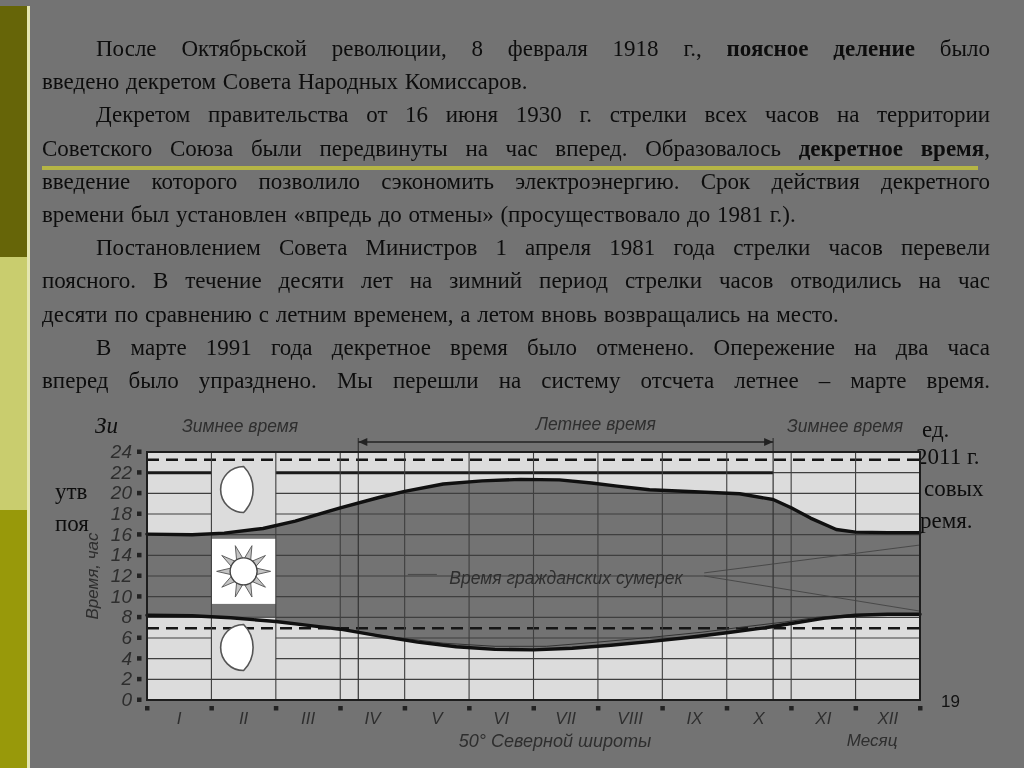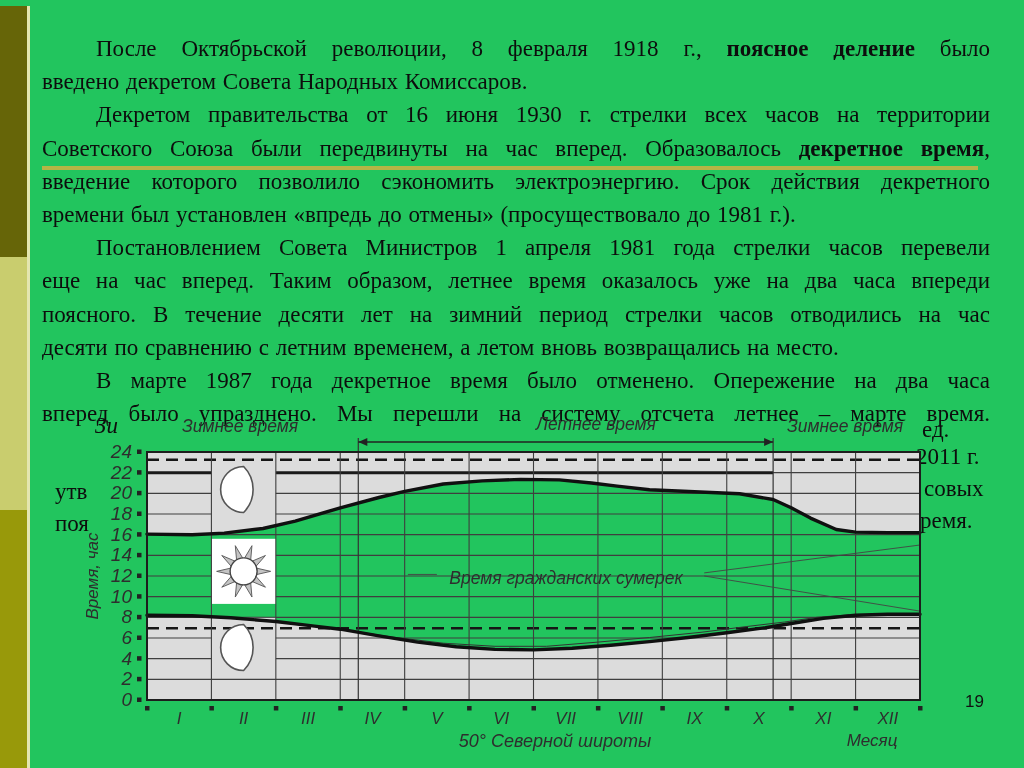--- a/index.html
+++ b/index.html
@@ -1,30 +1,30 @@
 <!DOCTYPE html>
 <html><head>
 <meta charset="utf-8">
 <style>
   html,body{margin:0;padding:0;background:#fff;}
-  #slide{position:relative;width:1024px;height:768px;background:#22c55e;overflow:hidden;
+  #slide{position:relative;width:1024px;height:768px;background:#737373;overflow:hidden;
          font-family:"Liberation Serif",serif;}
   
   .band{position:absolute;left:0;width:27px;}
   .band-hl{position:absolute;left:27px;width:3px;}
   
   #content{position:absolute;left:42px;top:32px;width:948px;color:#0d0d0d;}
   .tline{font-size:23px;height:33.2px;line-height:33.2px;text-align:justify;text-align-last:justify;
          word-spacing:1px;}
   .tline.lastline{text-align-last:left;}
   .tline.indent{padding-left:54px;}
   .tline b{font-weight:bold;}
   #underline-accent{position:absolute;height:3.5px;}
   .frag{position:absolute;font-size:23px;line-height:28px;color:#0d0d0d;white-space:nowrap;}
-  #page-num{position:absolute;font-family:"Liberation Sans",sans-serif;font-size:17px;color:#111;margin-left:24px;}
+  #page-num{position:absolute;font-family:"Liberation Sans",sans-serif;font-size:17px;color:#111;}
   #chart-wrap{position:absolute;left:86px;top:406px;width:848px;height:352px;}
   svg text{font-family:"Liberation Sans",sans-serif;font-style:italic;fill:#2e2e2e;}
 </style>
 </head>
 <body>
 
 <div id="slide">
 
   <div id="bands">
       <div class="band" style="top: 6px; height: 251px; background: rgb(102, 101, 8);"></div>
@@ -36,24 +36,23 @@
     </div>
 
   <div id="content">
       <div class="tline indent"><span>После Октябрьской революции, 8 февраля 1918 г., </span><b>поясное деление</b><span> было</span></div>
       <div class="tline lastline"><span>введено декретом Совета Народных Комиссаров.</span></div>
       <div class="tline indent"><span>Декретом правительства от 16 июня 1930 г. стрелки всех часов на территории</span></div>
       <div class="tline"><span>Советского Союза были передвинуты на час вперед. Образовалось </span><b>декретное время</b><span>,</span></div>
       <div class="tline"><span>введение которого позволило сэкономить электроэнергию. Срок действия декретного</span></div>
       <div class="tline lastline"><span>времени был установлен «впредь до отмены» (просуществовало до 1981 г.).</span></div>
       <div class="tline indent"><span>Постановлением Совета Министров 1 апреля 1981 года стрелки часов перевели</span></div>
-      <div class="tline"><span>еще на час вперед. Таким образом, летнее время оказалось уже на два часа впереди</span></div>
       <div class="tline"><span>поясного. В течение десяти лет на зимний период стрелки часов отводились на час</span></div>
       <div class="tline lastline"><span>десяти по сравнению с летним временем, а летом вновь возвращались на место.</span></div>
-      <div class="tline indent"><span>В марте 1987 года декретное время было отменено. Опережение на два часа</span></div>
+      <div class="tline indent"><span>В марте 1991 года декретное время было отменено. Опережение на два часа</span></div>
       <div class="tline"><span>вперед было упразднено. Мы перешли на систему отсчета летнее – марте время.</span></div>
     </div>
 
   <div id="underline-accent" style="left: 42px; top: 166px; width: 936px; background: rgb(181, 181, 69);"></div>
 
   <div id="fragments">
       <div class="frag" style="left: 95px; top: 412px; font-style: italic;">Зи</div>
       <div class="frag" style="left: 922px; top: 416px;">ед.</div>
       <div class="frag" style="left: 916px; top: 443px;">2011 г.</div>
       <div class="frag" style="left: 55px; top: 478px; text-align: right;">утв</div>

